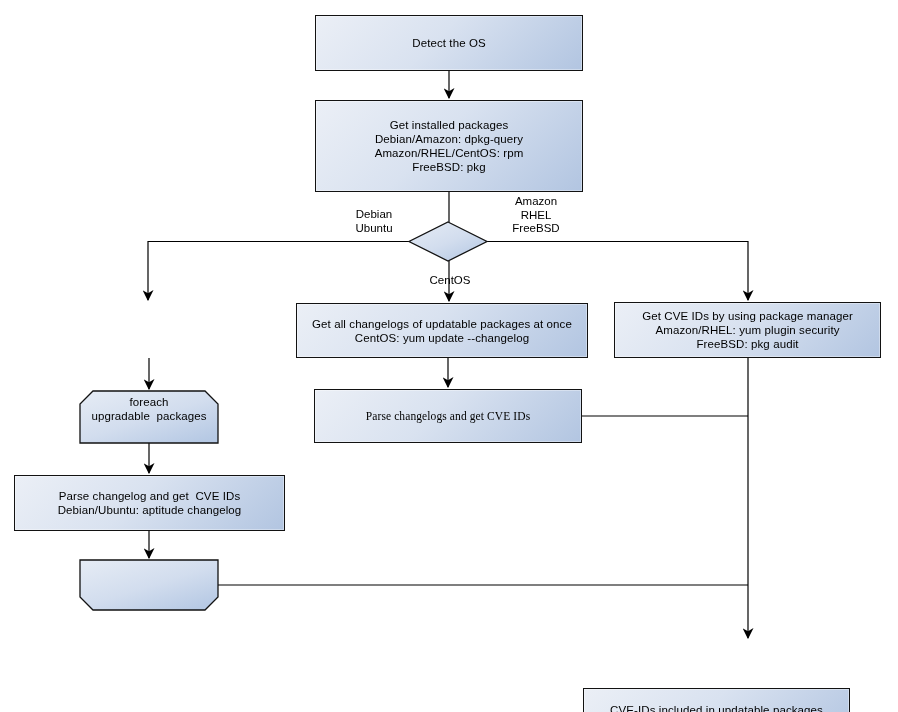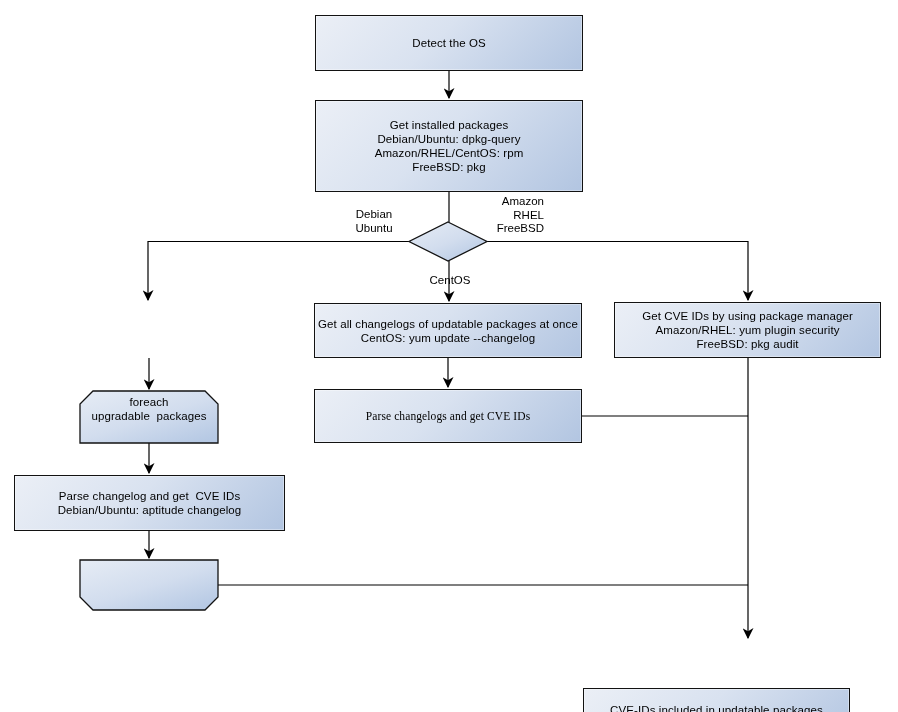--- a/index.html
+++ b/index.html
@@ -99,38 +99,38 @@
 
     <polygon points="80,560 218,560 218,597 205,610 93,610 80,597" fill="url(#nodeGrad)" stroke="#121212" stroke-width="1.3"></polygon>
   </svg>
 
   <div class="node rect" style="left:315px; top:15px; width:268px; height:56px;">
     <span class="node-label">Detect the OS</span>
   </div>
 
   <div class="node rect" style="left:315px; top:100px; width:268px; height:92px;">
     <span class="node-label">Get installed packages
-Debian/Ubuntu: dpkg-query
+Debian/Amazon: dpkg-query
 Amazon/RHEL/CentOS: rpm
 FreeBSD: pkg</span>
   </div>
 
 
   <div class="node" style="left:80px; top:391px; width:138px; height:36px;">
     <span class="node-label">foreach
 upgradable  packages</span>
   </div>
 
   <div class="node rect" style="left:14px; top:475px; width:271px; height:56px;">
     <span class="node-label">Parse changelog and get  CVE IDs
 Debian/Ubuntu: aptitude changelog</span>
   </div>
 
 
-  <div class="node rect" style="left:314px; top:303px; width:268px; height:55px;">
+  <div class="node rect" style="left:296px; top:303px; width:292px; height:55px;">
     <span class="node-label">Get all changelogs of updatable packages at once
 CentOS: yum update --changelog</span>
   </div>
 
   <div class="node rect" style="left:314px; top:389px; width:268px; height:54px;font-family:Liberation Serif, serif;">
     <span class="node-label">Parse changelogs and get CVE IDs</span>
   </div>
 
   <div class="node rect" style="left:614px; top:302px; width:267px; height:56px;">
     <span class="node-label">Get CVE IDs by using package manager
@@ -139,19 +139,19 @@
   </div>
 
   <div class="node rect" style="left:583px; top:640px; width:267px; height:57px;margin-top:48px;">
     <span class="node-label">CVE-IDs included in updatable packages
 were scanned</span>
   </div>
 
   <div class="edge-label" style="left:334px; top:208px; width:80px;">Debian
 Ubuntu</div>
 
-  <div class="edge-label" style="left:464px; top:195px; width:80px;text-align:right;">Amazon
+  <div class="edge-label" style="left:496px; top:195px; width:80px;">Amazon
 RHEL
 FreeBSD</div>
 
   <div class="edge-label" style="left:392px; top:274px; width:52px;margin-left:32px;">CentOS</div>
 
 </div>
 
 </body></html>

